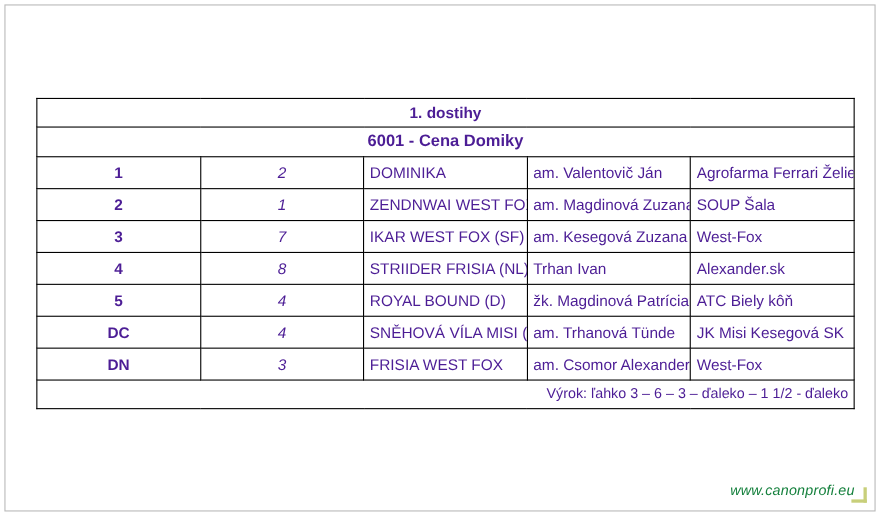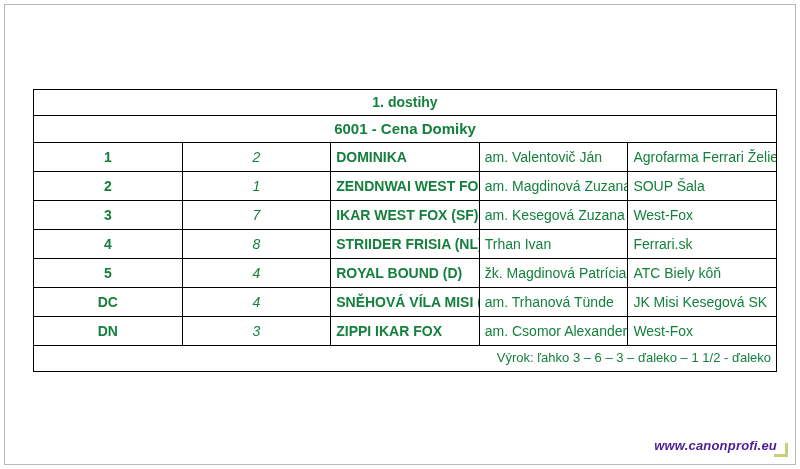--- a/index.html
+++ b/index.html
@@ -25,21 +25,21 @@
     background: #ffffff;
   }
   .results-table {
     position: absolute;
     left: 28px;
     top: 84px;
     width: 744px;
     border-collapse: collapse;
     table-layout: fixed;
     font-size: 13.5px;
-    color: #15803d;
+    color: #4c1d95;
   }
   .results-table td {
     border: 1px solid #000000;
     padding: 2px 5px;
     vertical-align: middle;
     white-space: nowrap;
     overflow: hidden;
     line-height: 1.15;
   }
   .title-row td {
@@ -71,21 +71,21 @@
     font-size: 17px;
   }
   .col-num {
     width: 28px;
     text-align: center;
     font-style: italic;
     font-size: 14px;
   }
   .col-horse {
     width: 258px;
-    font-weight: bold;
+    font-weight: normal;
     font-size: 14.5px;
     margin-top: 25px;
   }
   .col-jockey {
     width: 175px;
     font-size: 13.5px;
   }
   .col-owner {
     font-size: 13.5px;
   }
@@ -93,22 +93,22 @@
     text-align: right;
     font-size: 13px;
     height: 21px;
   }
   .watermark {
     position: absolute;
     right: 18px;
     bottom: 11px;
     font-size: 13px;
     font-style: italic;
-    font-weight: bold;
-    color: #4c1d95;
+    font-weight: normal;
+    color: #15803d;
     letter-spacing: 0.2px;
   }
   .corner-mark {
     position: absolute;
     right: 7px;
     bottom: 7px;
     width: 14px;
     height: 14px;
   }
   .corner-mark span {
@@ -151,40 +151,40 @@
         <td class="col-num">7</td>
         <td class="col-horse">IKAR WEST FOX (SF)</td>
         <td class="col-jockey">am. Kesegová Zuzana</td>
         <td class="col-owner">West-Fox</td>
       </tr>
       <tr class="entry-row">
         <td class="col-place">4</td>
         <td class="col-num">8</td>
         <td class="col-horse">STRIIDER FRISIA (NL)</td>
         <td class="col-jockey">Trhan Ivan</td>
-        <td class="col-owner">Ferrari.sk</td>
+        <td class="col-owner">Alexander.sk</td>
       </tr>
       <tr class="entry-row">
         <td class="col-place">5</td>
         <td class="col-num">4</td>
         <td class="col-horse">ROYAL BOUND (D)</td>
         <td class="col-jockey">žk. Magdinová Patrícia</td>
         <td class="col-owner">ATC Biely kôň</td>
       </tr>
       <tr class="entry-row">
         <td class="col-place">DC</td>
         <td class="col-num">4</td>
         <td class="col-horse">SNĚHOVÁ VÍLA MISI (CZE)</td>
         <td class="col-jockey">am. Trhanová Tünde</td>
         <td class="col-owner">JK Misi Kesegová SK</td>
       </tr>
       <tr class="entry-row">
         <td class="col-place">DN</td>
         <td class="col-num">3</td>
-        <td class="col-horse">ZIPPI IKAR FOX</td>
+        <td class="col-horse">FRISIA WEST FOX</td>
         <td class="col-jockey">am. Csomor Alexander</td>
         <td class="col-owner">West-Fox</td>
       </tr>
 
       <tr class="verdict-row">
         <td colspan="5">Výrok: ľahko 3 – 6 – 3 – ďaleko – 1 1/2 - ďaleko</td>
       </tr>
     </tbody>
   </table>
 

